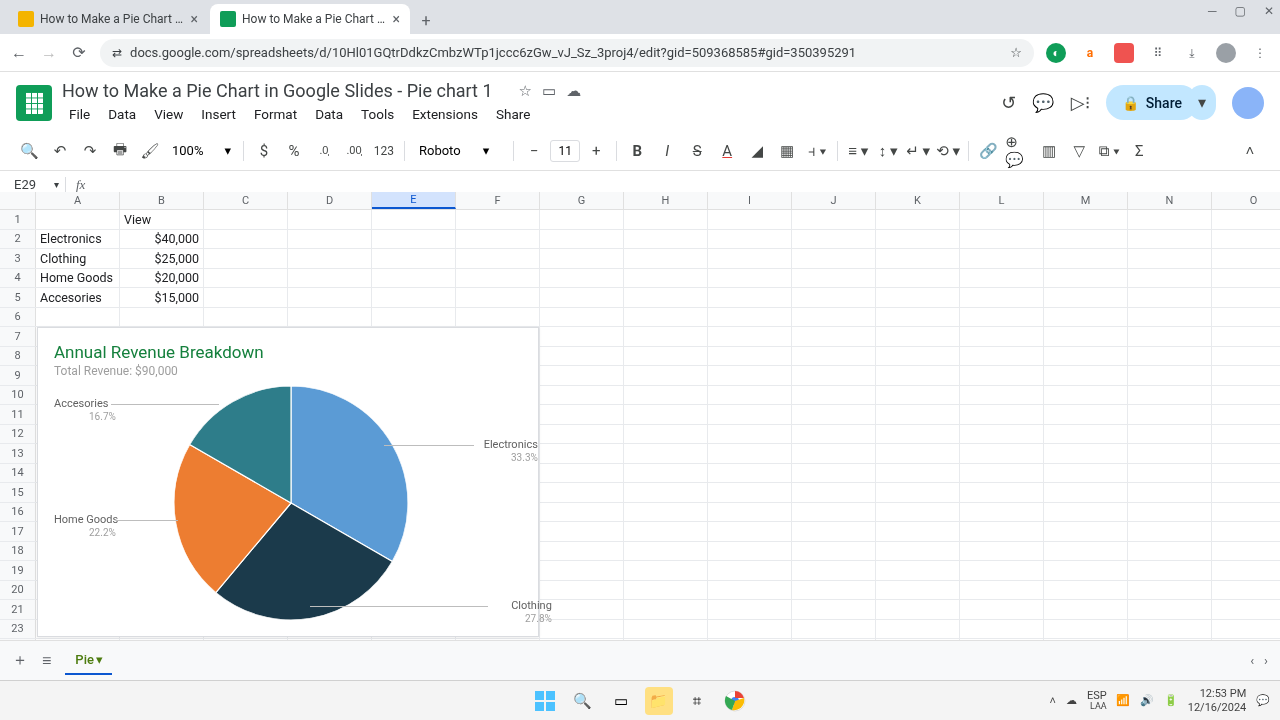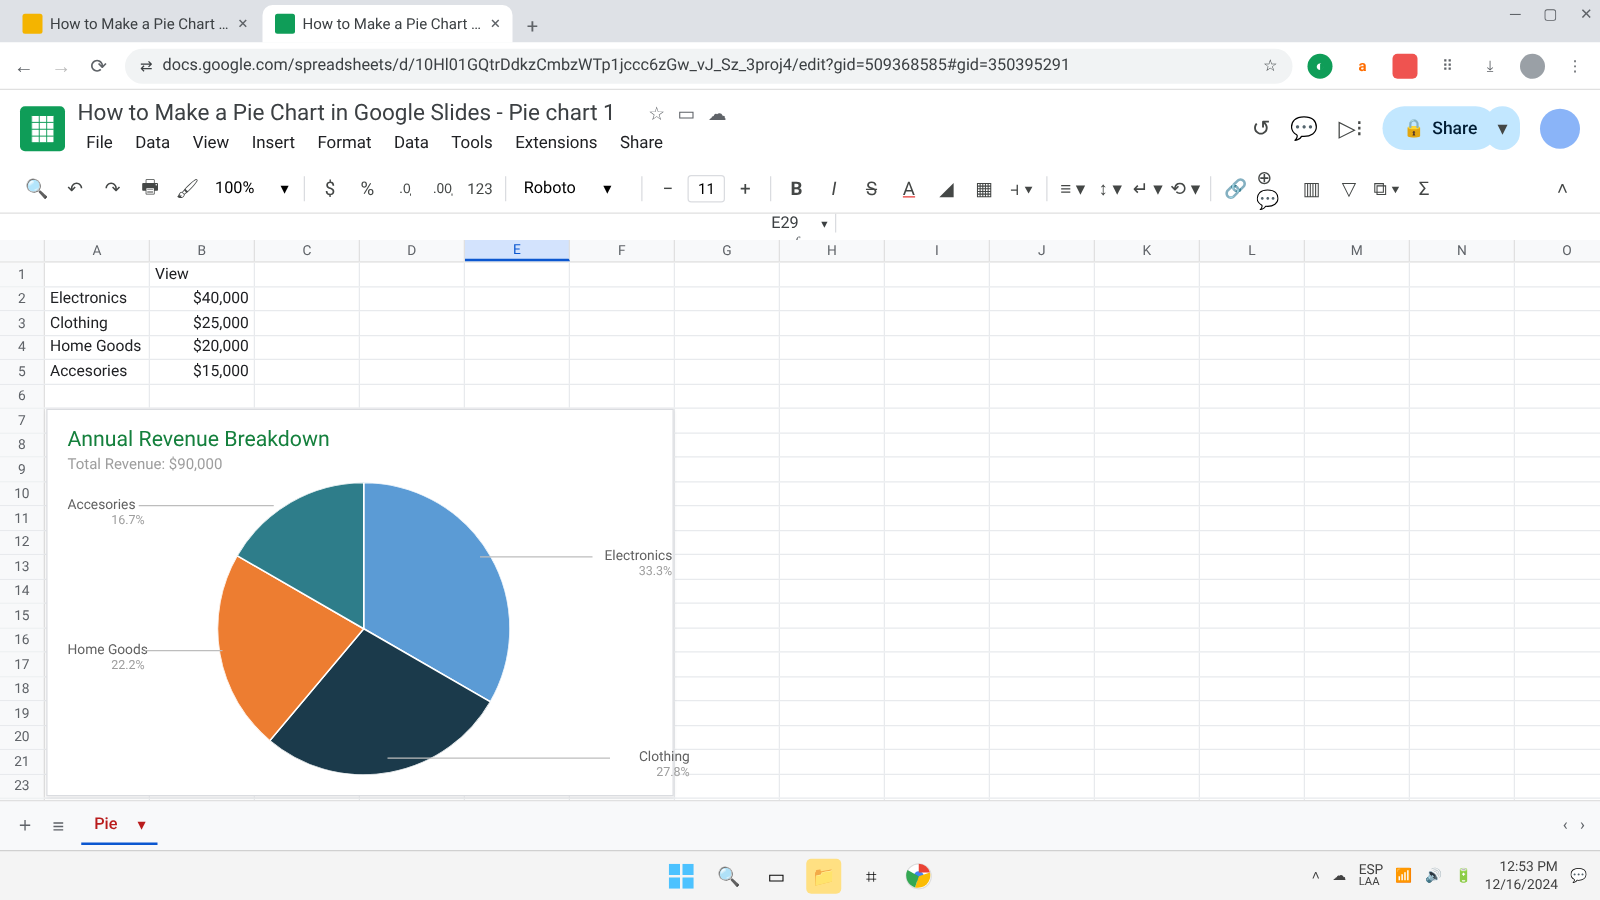--- a/index.html
+++ b/index.html
@@ -42,21 +42,21 @@
 
 .toolbar{height:40px;border-bottom:1px solid #e0e0e0;display:flex;align-items:center;padding:0 16px;gap:2px;margin-top:6px;}
 .tb-btn{width:28px;height:28px;display:flex;align-items:center;justify-content:center;color:#444746;font-size:15px;cursor:pointer;border-radius:4px;}
 .tb-sep{width:1px;height:20px;background:#dadce0;margin:0 4px;}
 .zoom{font-size:13px;padding:0 6px;display:flex;align-items:center;gap:21px;}
 .font-name{font-size:13px;padding:0 18px 0 8px;display:flex;align-items:center;gap:22px;min-width:86px;}
 .font-size-box{border:1px solid #dadce0;border-radius:3px;width:30px;height:22px;display:flex;align-items:center;justify-content:center;font-size:12px;}
 .tb-right{margin-left:auto;}
 
 
-.fx-bar{height:28px;border-bottom:1px solid #e0e0e0;display:flex;align-items:center;padding:0 8px;font-size:13px;flex-direction:column;}
+.fx-bar{height:28px;border-bottom:1px solid #e0e0e0;display:flex;align-items:center;padding:0 8px;font-size:13px;}
 .name-box{width:58px;border-right:1px solid #dadce0;padding:0 6px;display:flex;align-items:center;justify-content:space-between;color:#3c4043;}
 .fx-label{font-style:italic;color:#5f6368;padding:0 10px;font-family:serif;}
 
 
 .grid-area{position:absolute;top:192px;left:0;right:0;bottom:40px;overflow:hidden;}
 .col-headers{display:flex;height:18px;background:#f8f9fa;border-bottom:1px solid #e0e0e0;font-size:11px;color:#5f6368;position:sticky;top:0;}
 .row-header-spacer{width:36px;border-right:1px solid #e0e0e0;background:#f8f9fa;flex-shrink:0;}
 .col-h{width:84px;border-right:1px solid #e0e0e0;display:flex;align-items:center;justify-content:center;flex-shrink:0;}
 .col-h.sel{background:#d3e3fd;color:#0b57d0;border-bottom:2px solid #0b57d0;}
 .grid-body{position:absolute;top:18px;left:0;right:0;bottom:0;}
@@ -70,21 +70,21 @@
 .chart-title{font-size:17px;color:#15803d;margin-bottom:2px;}
 .chart-sub{font-size:12px;color:#9e9e9e;margin-bottom:6px;}
 .pie-wrap{position:relative;width:100%;height:240px;}
 .pie{position:absolute;left:120px;top:2px;width:234px;height:234px;border-radius:50%;}
 .slice-label{position:absolute;font-size:11px;color:#616161;line-height:1.15;}
 .slice-label .pct{color:#9e9e9e;font-size:10px;margin-left:35px;}
 .lead{position:absolute;background:#bdbdbd;height:1px;}
 
 
 .sheet-tabs{position:absolute;bottom:0;left:0;right:0;height:40px;border-top:1px solid #e0e0e0;display:flex;align-items:center;padding:0 12px;gap:14px;background:#f8f9fa;}
-.sheet-tab{font-size:13px;color:#b91c1c;font-weight:500;padding:6px 10px;display:flex;align-items:center;gap:16px;border-bottom:2px solid #0b57d0;}
+.sheet-tab{font-size:13px;color:#4d7c0f;font-weight:500;padding:6px 10px;display:flex;align-items:center;gap:2px;border-bottom:2px solid #0b57d0;}
 .st-icon{color:#5f6368;font-size:16px;cursor:pointer;}
 .sheet-nav{position:absolute;right:12px;display:flex;gap:10px;color:#5f6368;font-size:13px;}
 
 
 .taskbar{position:absolute;bottom:0;left:0;right:0;height:40px;background:rgba(243,243,243,0.9);border-top:1px solid #d0d0d0;display:flex;align-items:center;justify-content:center;}
 .tb-apps{display:flex;gap:10px;align-items:center;}
 .tb-app{width:28px;height:28px;border-radius:4px;display:flex;align-items:center;justify-content:center;font-size:15px;}
 .tray{position:absolute;right:10px;display:flex;align-items:center;gap:10px;font-size:11px;color:#424242;}
 .tray-time{text-align:right;line-height:1.2;}
 
@@ -733,21 +733,21 @@
           <circle cx="11" cy="11" r="4" fill="#4285f4"></circle>
           <path d="M11 1 A10 10 0 0 1 20 8 L11 8Z" fill="#ea4335"></path>
           <path d="M20 8 A10 10 0 0 1 8 20 L11 11Z" fill="#fbbc05"></path>
           <path d="M8 20 A10 10 0 0 1 2 6 L11 11Z" fill="#34a853"></path>
         </svg>
       </div>
   </div>
   <div class="tray">
     <span>˄</span>
     <span>☁</span>
-    <div style="text-align:left;line-height:1.1;">
+    <div style="text-align:right;line-height:1.1;">
         <div>ESP</div>
         <div style="font-size:9px;">LAA</div>
       </div>
     <span>📶</span>
     <span>🔊</span>
     <span>🔋</span>
     <div class="tray-time">
         <div>12:53 PM</div>
         <div>12/16/2024</div>
       </div>

